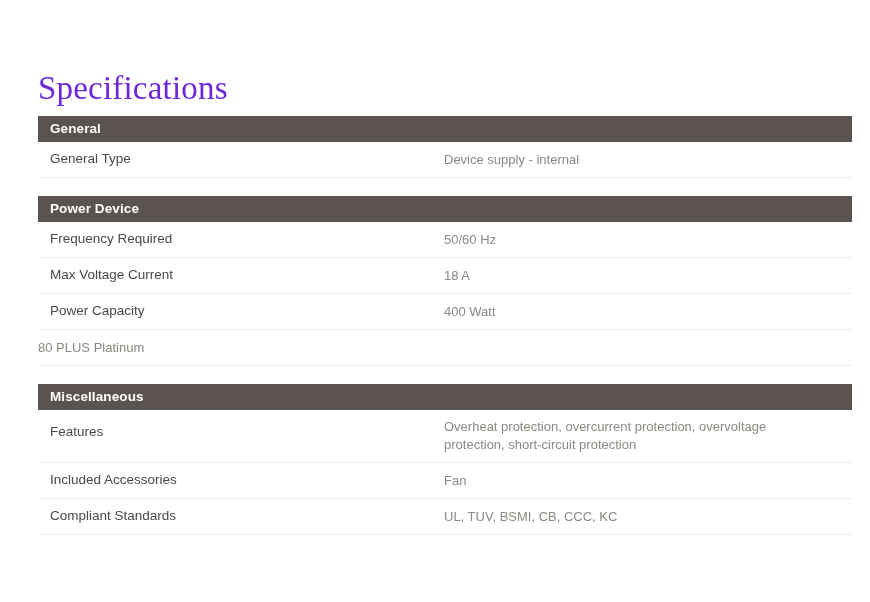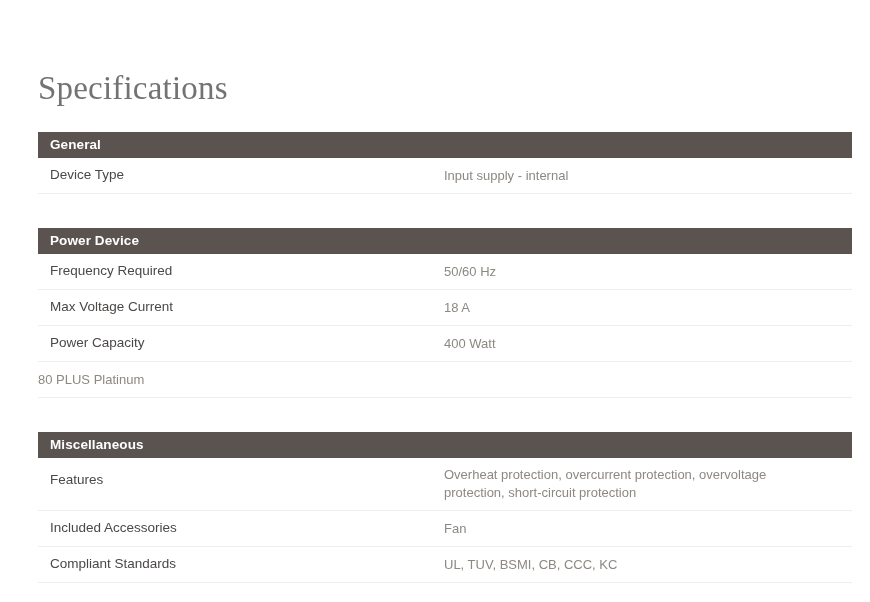--- a/index.html
+++ b/index.html
@@ -20,34 +20,33 @@
     height: 602px;
     background: #ffffff;
   }
   .page-title {
     position: absolute;
     left: 38px;
     top: 68px;
     font-family: "Liberation Serif", serif;
     font-size: 33px;
     font-weight: 400;
-    color: #737373;
+    color: #6d28d9;
     letter-spacing: 0.2px;
     line-height: 40px;
     white-space: nowrap;
   }
   .spec-table {
     position: absolute;
     left: 38px;
     top: 116px;
     width: 814px;
   }
   .section {
     width: 100%;
-    margin-top: 16px;
   }
   .section-header {
     background: #5b5350;
     height: 26px;
     line-height: 26px;
     padding: 0 0 0 12px;
     color: #ffffff;
     font-size: 13.5px;
     font-weight: 600;
     letter-spacing: 0.1px;
@@ -112,22 +111,22 @@
 <div id="page">
 
   <div class="page-title">Specifications</div>
 
   <div class="spec-table">
 
     <div class="section">
       <div class="section-header">General</div>
       <div class="rows">
         <div class="row">
-          <div class="cell-label">Device Type</div>
-          <div class="cell-value">Input supply - internal</div>
+          <div class="cell-label">General Type</div>
+          <div class="cell-value">Device supply - internal</div>
         </div>
       </div>
     </div>
 
     <div class="section-gap"></div>
 
     <div class="section">
       <div class="section-header">Power Device</div>
       <div class="rows">
         <div class="row">

